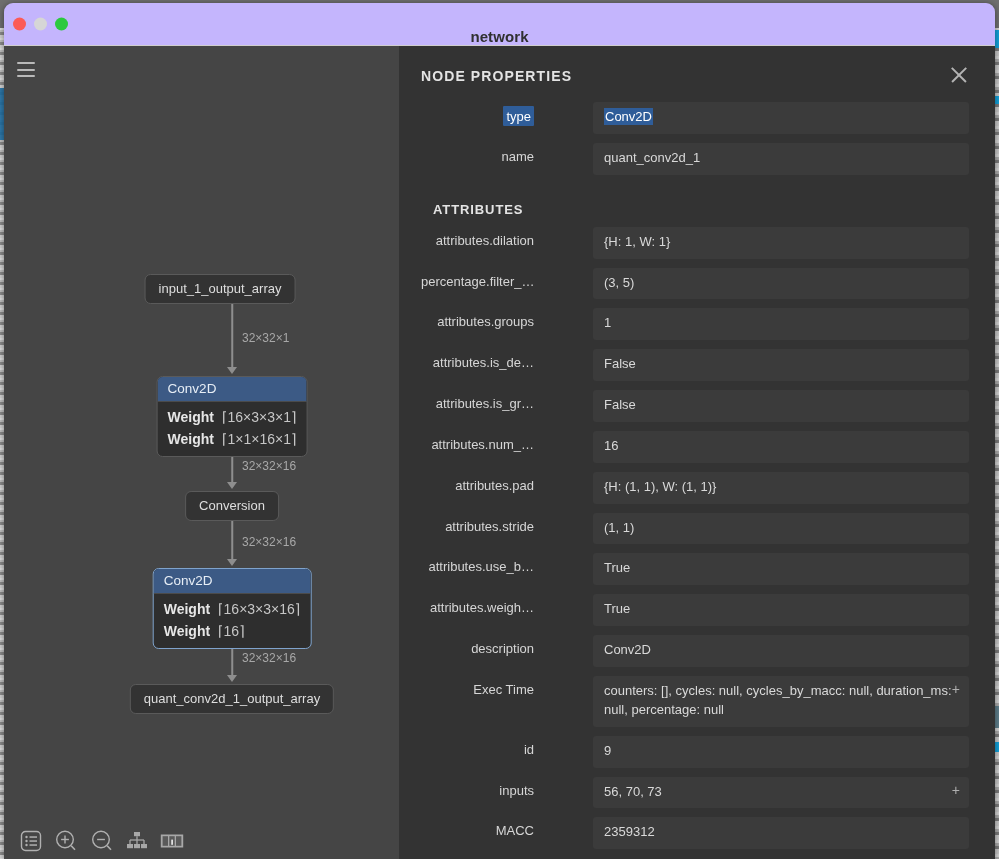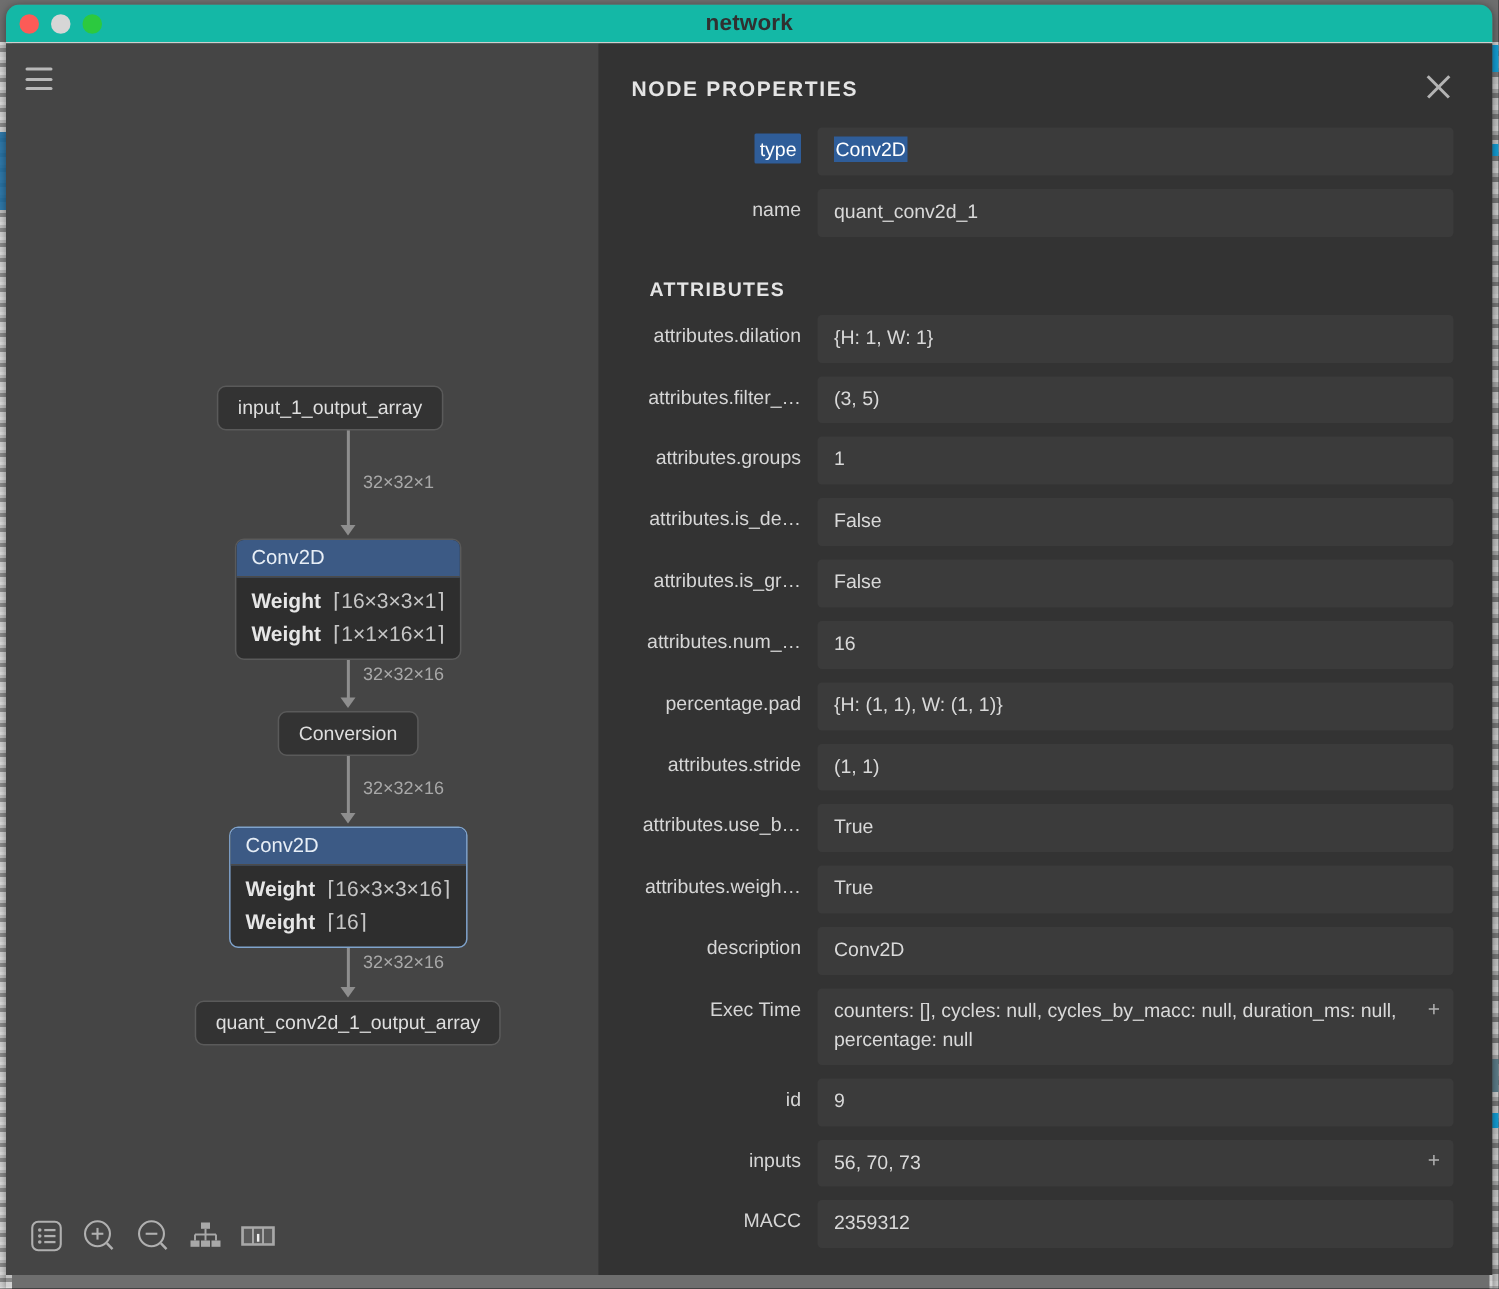--- a/index.html
+++ b/index.html
@@ -54,24 +54,24 @@
     position: absolute; left: 4px; top: 3px;
     width: 991px; height: 856px;
     border-radius: 9px 9px 0 0;
     overflow: hidden;
     box-shadow: 0 1px 6px rgba(0,0,0,.45);
   }
 
   
   #titlebar {
     position: relative;
-    height: 26px;
-    background: #14b8a6;
+    height: 43px;
+    background: #c4b5fd;
     border-bottom: 1px solid #d0cece;
-    display: flex; align-items: center;
+    display: flex; align-items: flex-end;
   }
   #traffic-lights {
     position: absolute; left: 9px; top: 50%; transform: translateY(-50%);
     display: flex; gap: 8px; align-items: center;
   }
   .traffic-dot { width: 13px; height: 13px; border-radius: 50%; }
   .tl-close { background: #fc5b57; }
   .tl-min   { background: #d6d6d6; }
   .tl-max   { background: #2cc93f; }
   #window-title {
@@ -198,20 +198,21 @@
 
   .section-title {
     font-size: 13px; font-weight: bold; color: #e4e4e4;
     letter-spacing: .9px;
     padding: 18px 0 10px 34px;
   }
 
   .field-row {
     display: flex; align-items: flex-start;
     margin: 0 26px 9px 22px;
+    gap: 48px;
   }
   .field-label {
     width: 124px;
     text-align: right;
     padding-right: 11px;
     padding-top: 6px;
     font-size: 13px; color: #d6d6d6;
     white-space: nowrap; overflow: hidden;
     flex: 0 0 auto;
   }
@@ -388,41 +389,41 @@
         </div>
 
       <div class="section-title">ATTRIBUTES</div>
 
       <div id="attr-fields">
           <div class="field-row">
             <div class="field-label">attributes.dilation</div>
             <div class="field-value">{H: 1, W: 1}</div>
           </div>
           <div class="field-row">
-            <div class="field-label">attributes.filter_…</div>
+            <div class="field-label">percentage.filter_…</div>
             <div class="field-value">(3, 5)</div>
           </div>
           <div class="field-row">
             <div class="field-label">attributes.groups</div>
             <div class="field-value">1</div>
           </div>
           <div class="field-row">
             <div class="field-label">attributes.is_de…</div>
             <div class="field-value">False</div>
           </div>
           <div class="field-row">
             <div class="field-label">attributes.is_gr…</div>
             <div class="field-value">False</div>
           </div>
           <div class="field-row">
             <div class="field-label">attributes.num_…</div>
             <div class="field-value">16</div>
           </div>
           <div class="field-row">
-            <div class="field-label">percentage.pad</div>
+            <div class="field-label">attributes.pad</div>
             <div class="field-value">{H: (1, 1), W: (1, 1)}</div>
           </div>
           <div class="field-row">
             <div class="field-label">attributes.stride</div>
             <div class="field-value">(1, 1)</div>
           </div>
           <div class="field-row">
             <div class="field-label">attributes.use_b…</div>
             <div class="field-value">True</div>
           </div>

